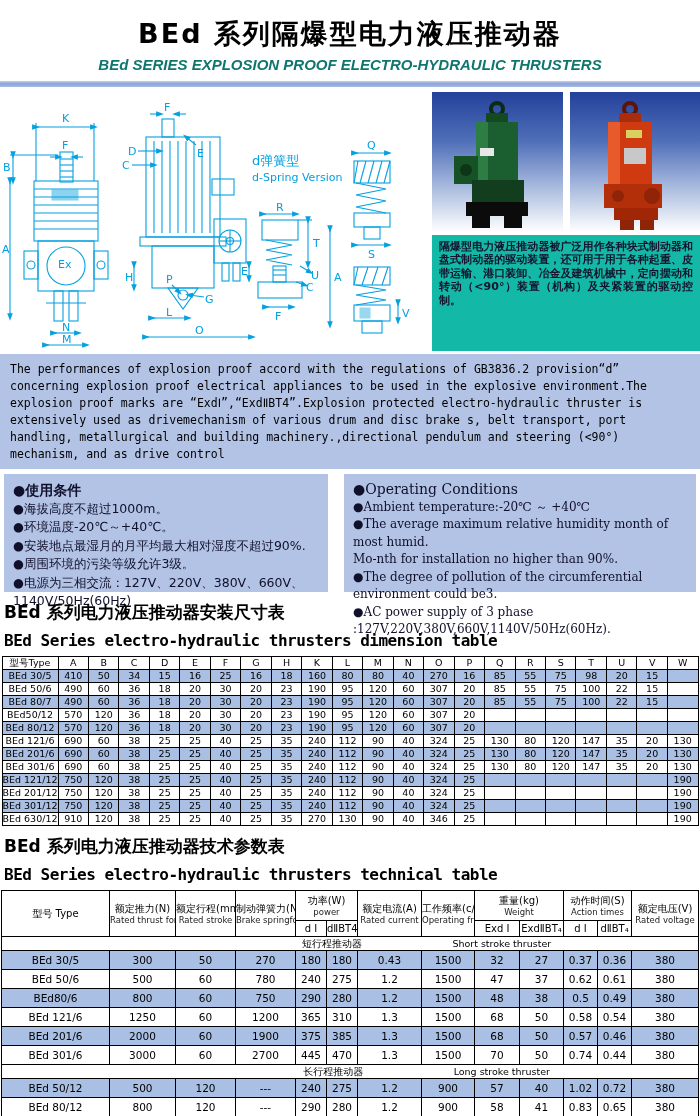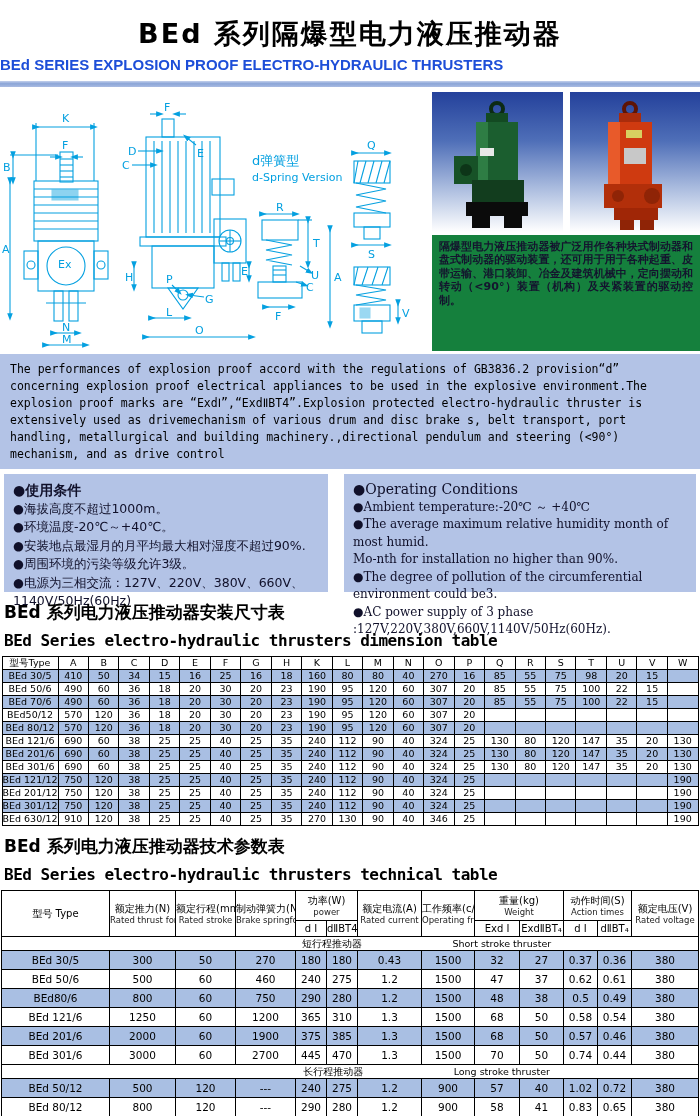--- a/index.html
+++ b/index.html
@@ -3,30 +3,30 @@
 <meta charset="utf-8">
 <style>
   * { box-sizing: border-box; margin: 0; padding: 0; }
   html,body { background:#e8e8e8; }
   body { font-family:"DejaVu Sans", sans-serif; }
   .page { width:700px; height:1116px; background:#ffffff; margin:0 auto; position:relative; overflow:hidden; }
 
   
   .hdr { padding-top:16px; }
   .title-zh { text-align:center; font-size:27px; font-weight:bold; color:#000; letter-spacing:2px; }
-  .title-en { font-size:15px; font-weight:bold; color:#1d4ed8; letter-spacing:0px; margin-top:4px; font-family:"Liberation Sans", sans-serif; }
+  .title-en { text-align:center; font-size:15px; font-weight:bold; color:#0f766e; letter-spacing:0px; margin-top:4px; font-family:"Liberation Sans", sans-serif;font-style:italic; }
   .blue-bar { height:6px; margin-top:8px; background:linear-gradient(180deg,#c3d0ec 0%, #8ba5d7 45%, #a9bbe2 100%); }
 
   
   .graphics { display:flex; height:262px; margin-top:2px; }
   .drawing-area { width:432px; position:relative; background:#fff; }
   .right-col { width:268px; display:flex; flex-direction:column; }
   .photos { display:flex; gap:7px; height:140px; margin-top:3px; }
   .photo { flex:1; background:linear-gradient(180deg,#24419b 0%, #4f6fb8 35%, #aebfe0 70%, #ffffff 100%); display:flex; align-items:flex-end; justify-content:center; }
-  .desc-box { background:#15803d; margin-top:3px; flex:1; padding:5px 7px 4px 7px; font-size:11px; font-weight:bold; color:#14142e; line-height:13.4px; text-align:justify; }
+  .desc-box { background:#14b8a6; margin-top:3px; flex:1; padding:5px 7px 4px 7px; font-size:11px; font-weight:bold; color:#14142e; line-height:13.4px; text-align:justify; }
 
   
   .en-block { background:#b3c3e6; margin-top:3px; padding:7px 20px 6px 10px; font-family:"DejaVu Sans Mono", monospace; font-size:11.5px; color:#000; line-height:17px; }
 
   
   .conditions { display:flex; margin-top:5px; padding:0 4px; gap:16px; }
   .cond-box { background:#b3c3e6; padding:7px 9px; height:118px; color:#10102a; }
   .cond-zh { width:324px; font-size:12.5px; line-height:18.5px; }
   .cond-zh .cond-title { font-size:14px; font-weight:bold; }
   .cond-en { flex:1; font-family:"DejaVu Serif", serif; font-size:12px; line-height:17.5px; }
@@ -359,21 +359,21 @@
           <td>20</td>
           <td>85</td>
           <td>55</td>
           <td>75</td>
           <td>100</td>
           <td>22</td>
           <td>15</td>
           <td></td>
         </tr>
         <tr>
-          <td>BEd 70/6</td>
+          <td>BEd 80/7</td>
           <td>490</td>
           <td>60</td>
           <td>36</td>
           <td>18</td>
           <td>20</td>
           <td>30</td>
           <td>20</td>
           <td>23</td>
           <td>190</td>
           <td>95</td>
@@ -700,21 +700,21 @@
           <td>32</td>
           <td>27</td>
           <td>0.37</td>
           <td>0.36</td>
           <td>380</td>
         </tr>
         <tr>
           <td>BEd 50/6</td>
           <td>500</td>
           <td>60</td>
-          <td>460</td>
+          <td>780</td>
           <td>240</td>
           <td>275</td>
           <td>1.2</td>
           <td>1500</td>
           <td>47</td>
           <td>37</td>
           <td>0.62</td>
           <td>0.61</td>
           <td>380</td>
         </tr>

